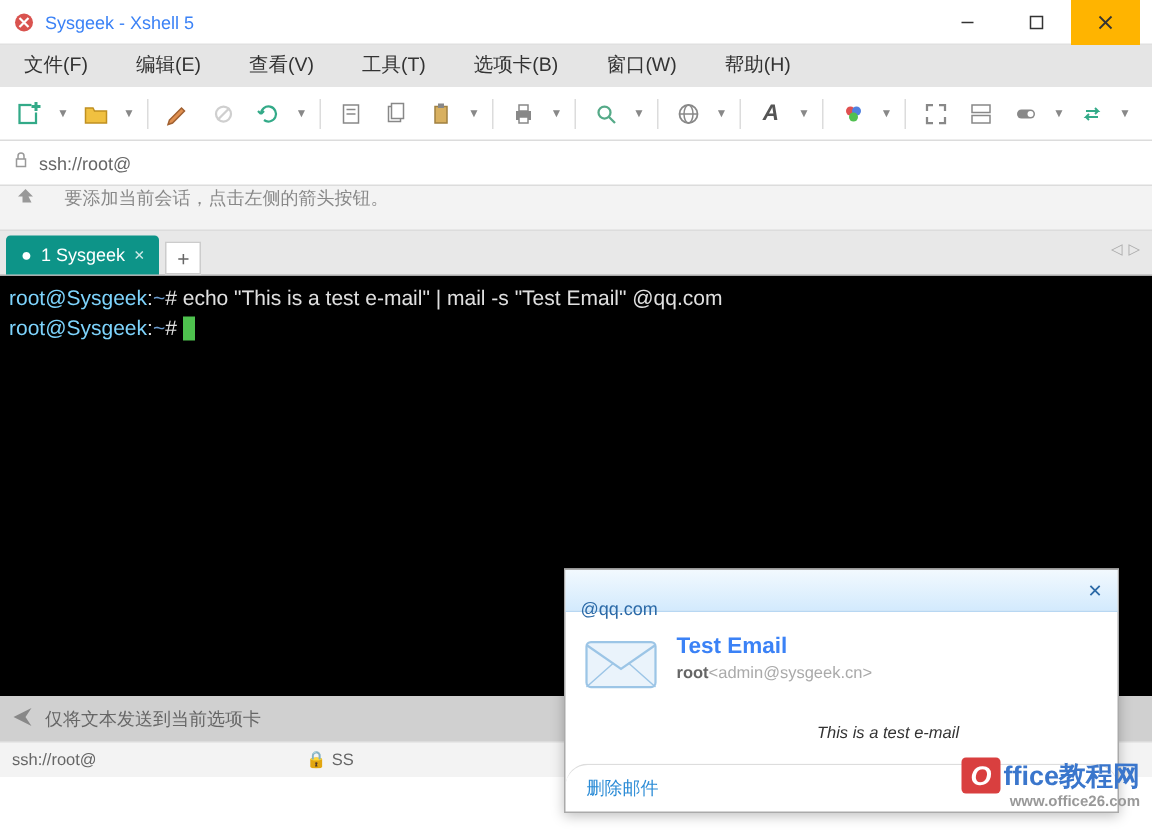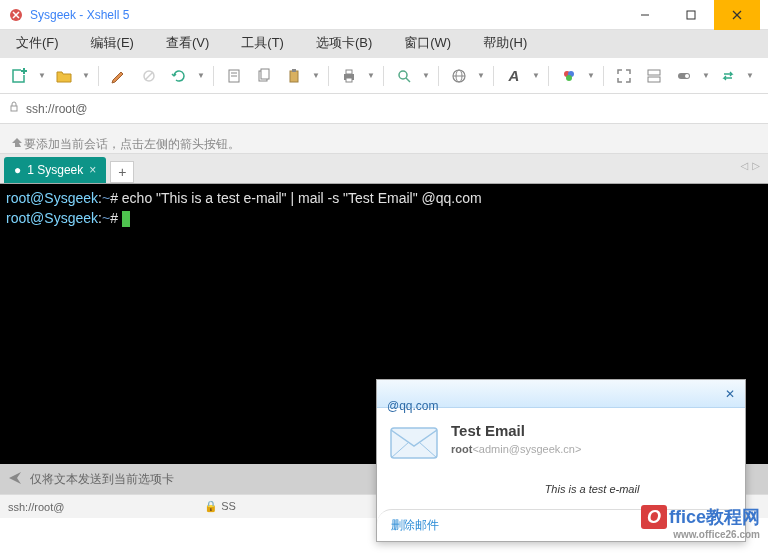--- a/index.html
+++ b/index.html
@@ -16,21 +16,21 @@
 .menubar .item { padding: 4px 8px; cursor: pointer; color: #333; }
 
 .toolbar { height: 36px; background: #fff; border-bottom: 1px solid #dcdcdc; display: flex; align-items: center; padding: 0 8px; gap: 6px; }
 .tbtn { width: 24px; height: 24px; display: flex; align-items: center; justify-content: center; cursor: pointer; border-radius: 2px; }
 .tsep { width: 1px; height: 20px; background: #dcdcdc; margin: 0 2px; }
 .tdrop { width: 8px; display: flex; align-items: center; justify-content: center; color: #888; font-size: 8px; }
 
 .addressbar { height: 30px; background: #fff; border-bottom: 1px solid #dcdcdc; display: flex; align-items: center; padding: 0 8px; gap: 6px; font-size: 12px; color: #666; }
 .addressbar .url { flex: 1; }
 
-.hintbar { height: 30px; background: #f3f3f3; border-bottom: 1px solid #dcdcdc; display: flex; align-items: flex-end; padding: 0 10px; gap: 0; font-size: 12px; color: #888; }
+.hintbar { height: 30px; background: #f3f3f3; border-bottom: 1px solid #dcdcdc; display: flex; align-items: flex-start; padding: 0 10px; gap: 19px; font-size: 12px; color: #888; }
 
 .tabbar { height: 30px; background: #e8e8e8; border-bottom: 1px solid #aaa; display: flex; align-items: flex-end; padding: 0 4px; position: relative; }
 .tab { height: 26px; padding: 0 10px; background: #0d9488; color: #fff; font-size: 12px; display: flex; align-items: center; gap: 6px; border-radius: 3px 3px 0 0; cursor: pointer; }
 .tab .close { font-size: 12px; opacity: 0.8; }
 .tab-add { width: 24px; height: 22px; margin-left: 4px; background: #fff; border: 1px solid #ccc; display: flex; align-items: center; justify-content: center; font-size: 14px; color: #666; cursor: pointer; }
 .tabnav { position: absolute; right: 8px; top: 6px; display: flex; gap: 4px; color: #aaa; font-size: 10px; }
 
 .terminal { height: 280px; background: #000; font-family: "Consolas", monospace; font-size: 14px; color: #ccc; padding: 4px 6px; line-height: 20px; overflow: hidden; white-space: nowrap; }
 .t-green { color: #7dd3fc; }
 .t-blue { color: #6b9dd0; }
@@ -42,21 +42,21 @@
 .statusbar { height: 24px; background: #f3f3f3; border-top: 1px solid #dcdcdc; display: flex; align-items: center; padding: 0 8px; font-size: 11px; color: #666; gap: 20px; }
 
 
 .notify { position: absolute; right: 22px; bottom: 18px; width: 370px; background: #fff; border: 1px solid #aaa; box-shadow: 0 2px 8px rgba(0,0,0,0.25); font-size: 12px; }
 .notify-head { height: 28px; background: linear-gradient(#f2f9fe, #d3eafd); display: flex; align-items: center; padding: 0 10px; color: #2c6aa7; border-bottom: 1px solid #b8d7f2; }
 .notify-head .from { flex: 1; margin-top: 24px; }
 .notify-head .close { cursor: pointer; color: #2c6aa7; }
 .notify-body { display: flex; padding: 14px 12px; gap: 12px; }
 .notify-body .mailicon { width: 50px; height: 40px; }
 .notify-body .content { flex: 1; }
-.notify-body .subj { font-size: 15px; font-weight: bold; color: #404040; margin-bottom: 4px; }
+.notify-body .subj { font-size: 15px; font-weight: bold; color: #3b82f6; margin-bottom: 4px; }
 .notify-body .sender { font-size: 11px; color: #666; margin-bottom: 28px; }
 .notify-body .sender .addr { color: #aaa; }
 .notify-body .preview { font-size: 11px; color: #333; text-align: center; font-style: italic; }
 .notify-foot { height: 32px; border-top: 1px solid #ddd; display: flex; align-items: center; padding: 0 14px; border-radius: 15px; }
 .notify-foot a { color: #2c8cd6; font-size: 12px; cursor: pointer; }
 
 
 .watermark { position: absolute; right: 8px; bottom: 20px; font-size: 18px; font-weight: bold; color: #3a76cc; pointer-events: none; }
 .watermark .o { background: #d93f3f; color: #fff; padding: 2px 6px; border-radius: 3px; margin-right: 2px; font-style: italic; }
 .watermark .sub { font-size: 10px; color: #999; display: block; text-align: right; }

